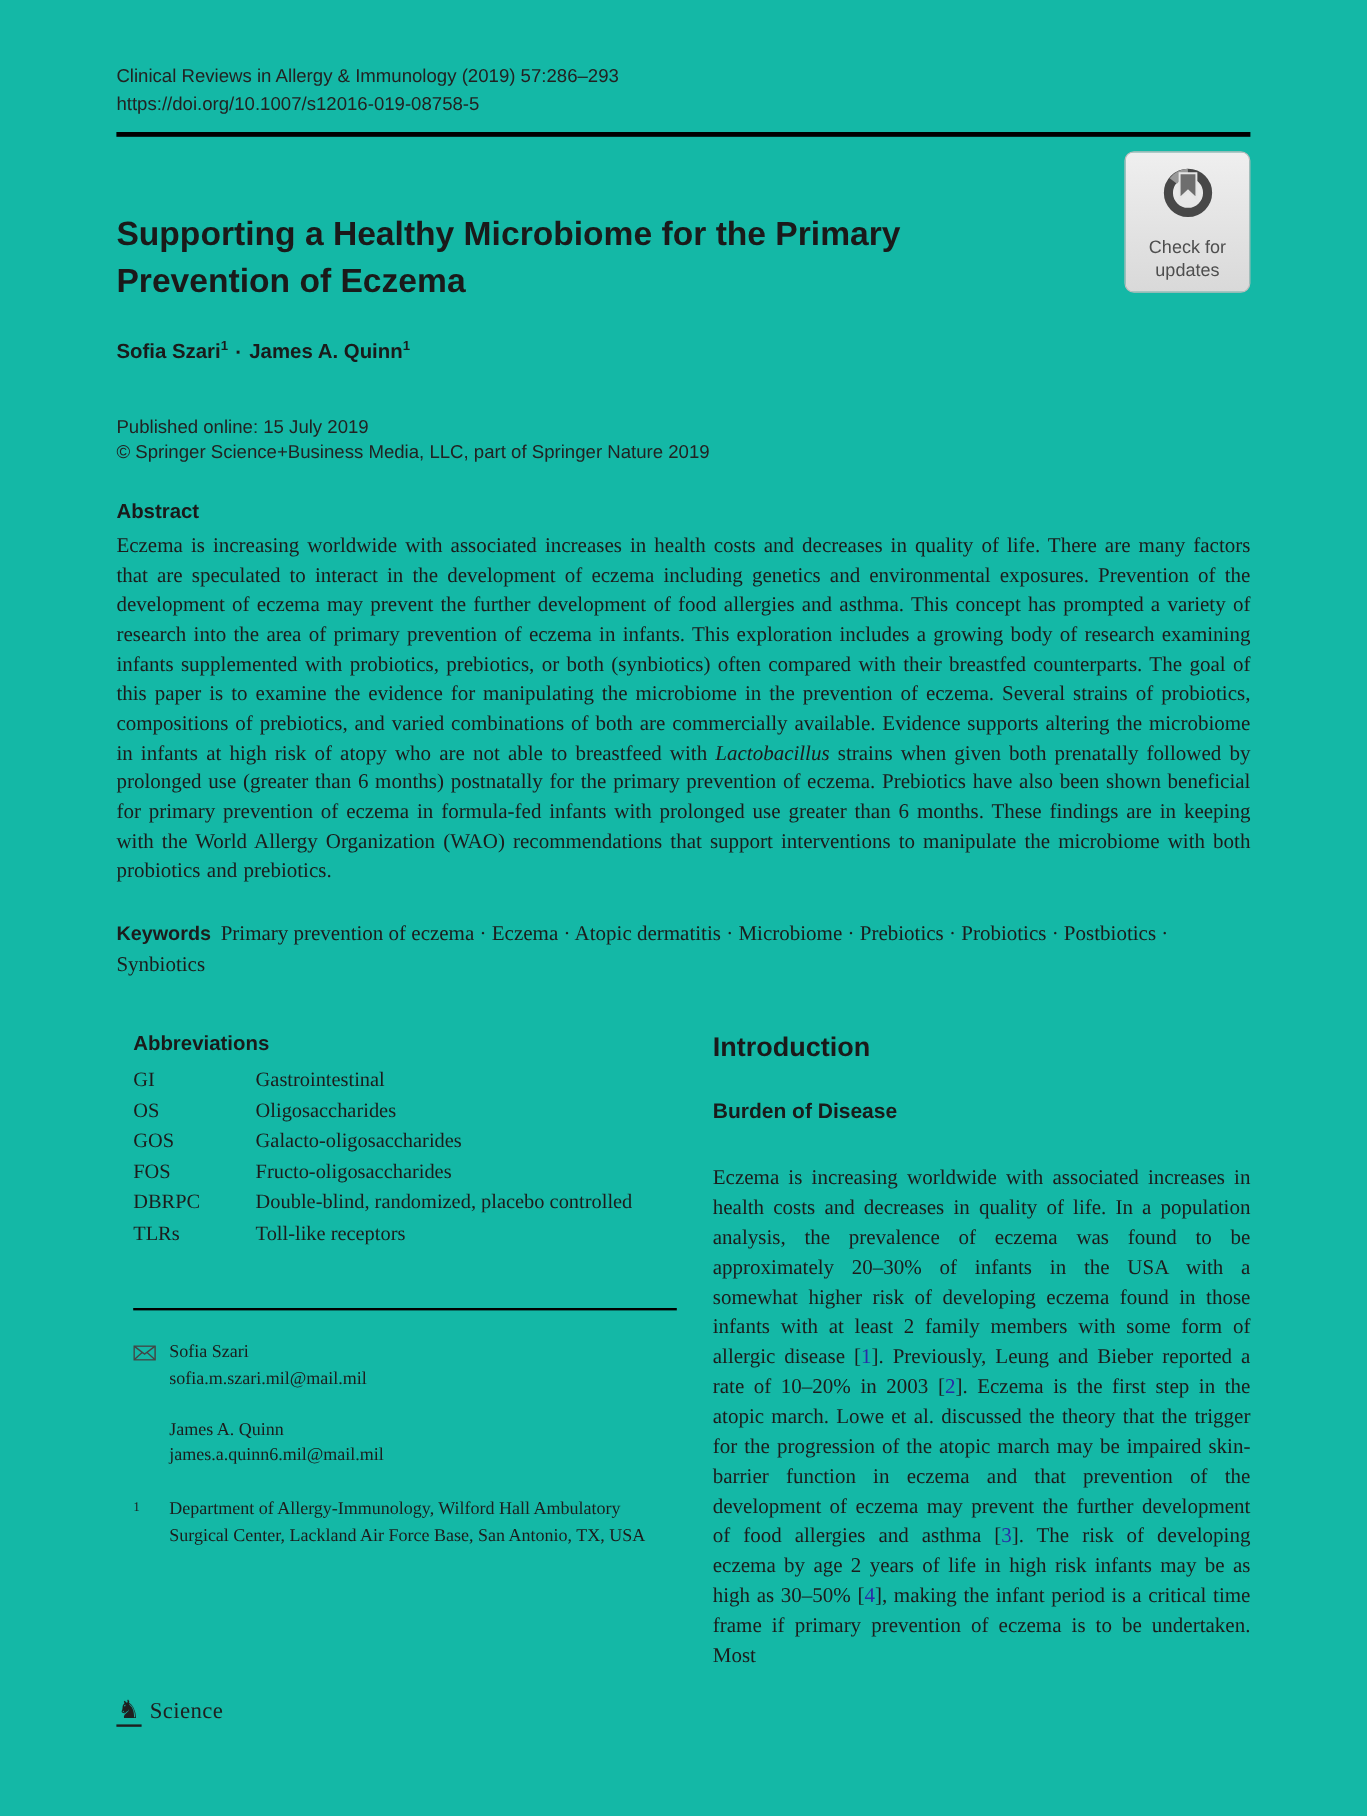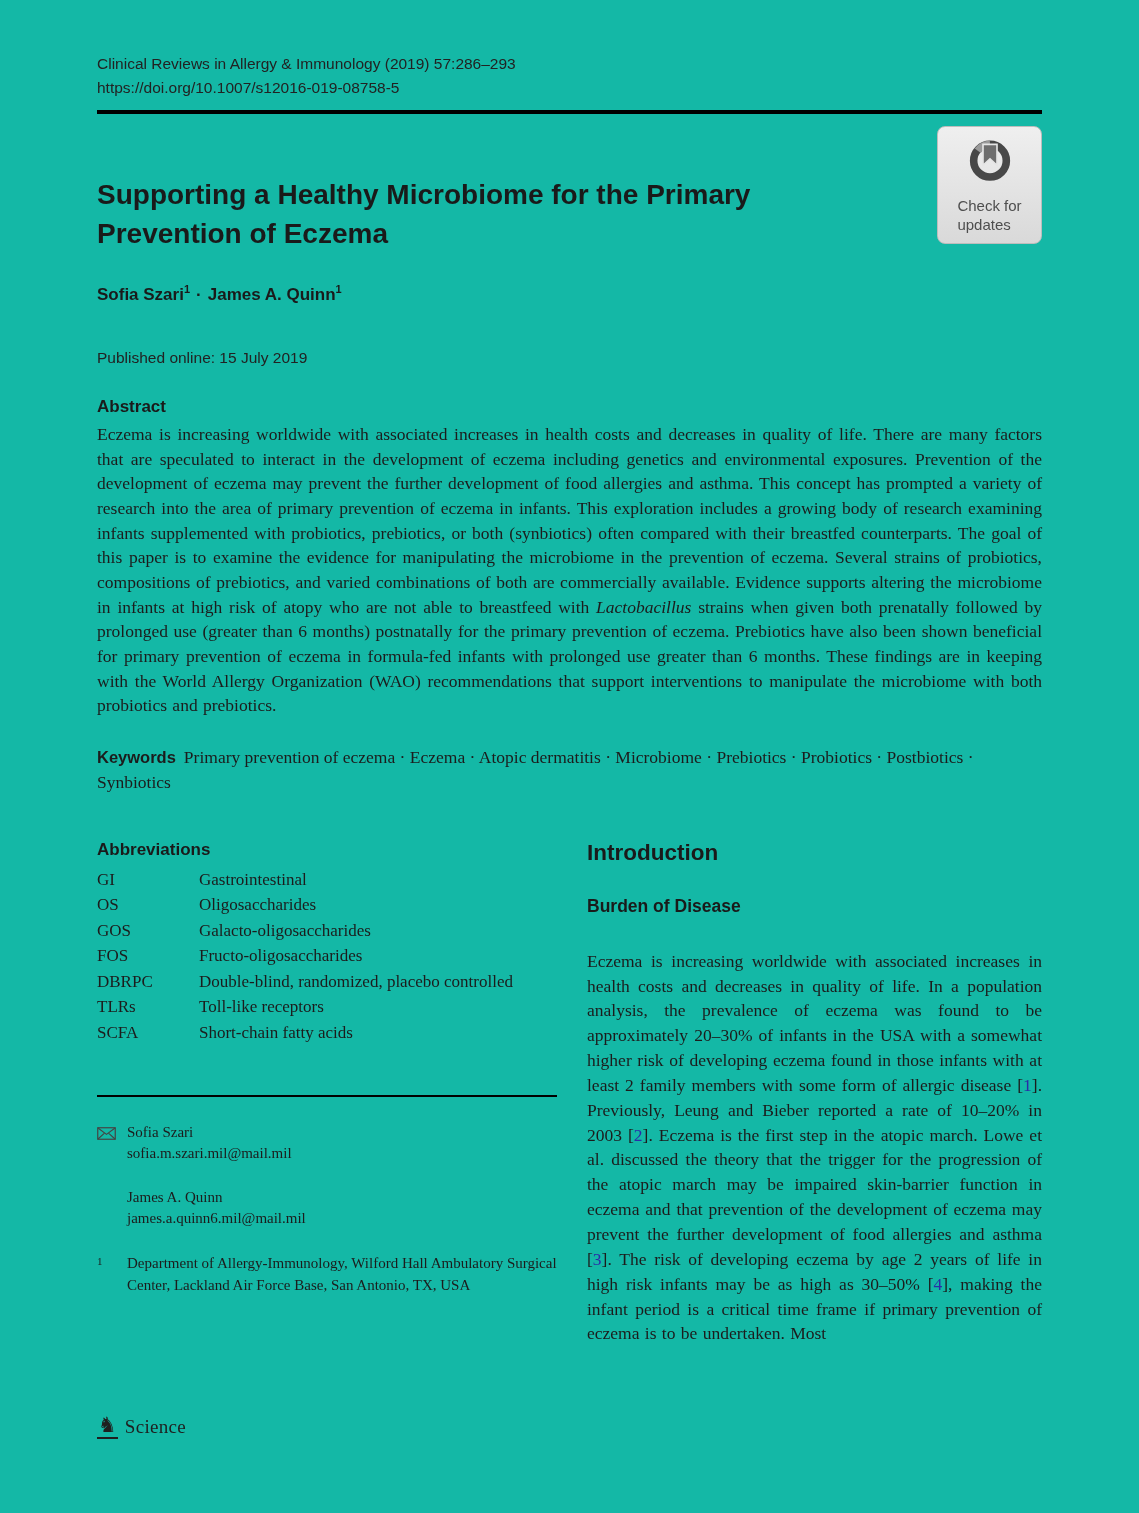--- a/index.html
+++ b/index.html
@@ -28,21 +28,21 @@
     position:absolute; top:126px; right:97px;
     width:105px; height:118px;
     background:linear-gradient(#efefef,#d9d9d9);
     border:1px solid #bdbdbd; border-radius:8px;
     display:flex; flex-direction:column; align-items:center;
     text-decoration:none; cursor:pointer;
     padding-top:8px;
   }
   .update-badge-text {
     font-family:"Liberation Sans", sans-serif;
-    font-size:15px; line-height:1.25; color:#4e4e4e; 
+    font-size:15px; line-height:1.25; color:#4e4e4e; text-align:center;
     margin-top:2px;
   }
 
   
   .article-title {
     margin-top:62px;
     max-width:710px;
     font-family:"Liberation Sans", sans-serif;
     font-weight:bold; font-size:28px; line-height:1.38; color:#1a1a1a;
   }
@@ -71,21 +71,21 @@
   .italic { font-style:italic; }
 
   .keywords {
     margin-top:27px;
     font-size:17.5px; line-height:1.45;
   }
   .keywords b { font-family:"Liberation Sans", sans-serif; font-size:16.5px; margin-right:8px; }
 
   
   .columns { display:flex; gap:30px; margin-top:44px; }
-  .col-left  { width:460px; }
+  .col-left  { width:460px;margin-left:14px; }
   .col-right { width:455px; }
 
   .abbrev-title {
     font-family:"Liberation Sans", sans-serif;
     font-size:17px; font-weight:bold; color:#1a1a1a;
   }
   .abbrev-table { margin-top:7px; border-collapse:collapse; }
   .abbrev-table td { font-size:17px; line-height:25.5px; vertical-align:top; }
   .abbrev-table td.ab { width:102px; }
 
@@ -144,20 +144,21 @@
     </div>
     <hr class="head-rule">
 
     <h1 class="article-title">Supporting a Healthy Microbiome for the Primary Prevention of Eczema</h1>
 
     <div class="authors">
       <span>Sofia Szari</span><sup>1</sup><span class="author-sep">·</span><span>James A. Quinn</span><sup>1</sup>
     </div>
 
     <div class="pub-line">Published online: 15 July 2019</div>
+    <div class="copy-line">© Springer Science+Business Media, LLC, part of Springer Nature 2019</div>
 
     <h2 class="abstract-label">Abstract</h2>
     <p class="abstract-body"><span>Eczema is increasing worldwide with associated increases in health costs and decreases in quality of life. There are many factors that are speculated to interact in the development of eczema including genetics and environmental exposures. Prevention of the development of eczema may prevent the further development of food allergies and asthma. This concept has prompted a variety of research into the area of primary prevention of eczema in infants. This exploration includes a growing body of research examining infants supplemented with probiotics, prebiotics, or both (synbiotics) often compared with their breastfed counterparts. The goal of this paper is to examine the evidence for manipulating the microbiome in the prevention of eczema. Several strains of probiotics, compositions of prebiotics, and varied combinations of both are commercially available. Evidence supports altering the microbiome in infants at high risk of atopy who are not able to breastfeed with </span><span class="italic">Lactobacillus</span><span> strains when given both prenatally followed by prolonged use (greater than 6 months) postnatally for the primary prevention of eczema. Prebiotics have also been shown beneficial for primary prevention of eczema in formula-fed infants with prolonged use greater than 6 months. These findings are in keeping with the World Allergy Organization (WAO) recommendations that support interventions to manipulate the microbiome with both probiotics and prebiotics.</span></p>
 
     <p class="keywords"><b>Keywords</b><span>Primary prevention of eczema · Eczema · Atopic dermatitis · Microbiome · Prebiotics · Probiotics · Postbiotics · Synbiotics</span></p>
 
     <div class="columns">
 
       <div class="col-left">
         <h3 class="abbrev-title">Abbreviations</h3>
@@ -179,24 +180,20 @@
                 <td class="ab">FOS</td>
                 <td>Fructo-oligosaccharides</td>
               </tr>
               <tr>
                 <td class="ab">DBRPC</td>
                 <td>Double-blind, randomized, placebo controlled</td>
               </tr>
               <tr>
                 <td class="ab">TLRs</td>
                 <td>Toll-like receptors</td>
-              </tr>
-              <tr>
-                <td class="ab">SCFA</td>
-                <td>Short-chain fatty acids</td>
               </tr>
             </tbody>
         </table>
 
         <div class="footnote-block">
           <hr class="footnote-rule">
           <div class="footnote">
             <div class="fn-row">
               <span class="fn-icon">
                 <svg width="19" height="13" viewBox="0 0 19 13">

